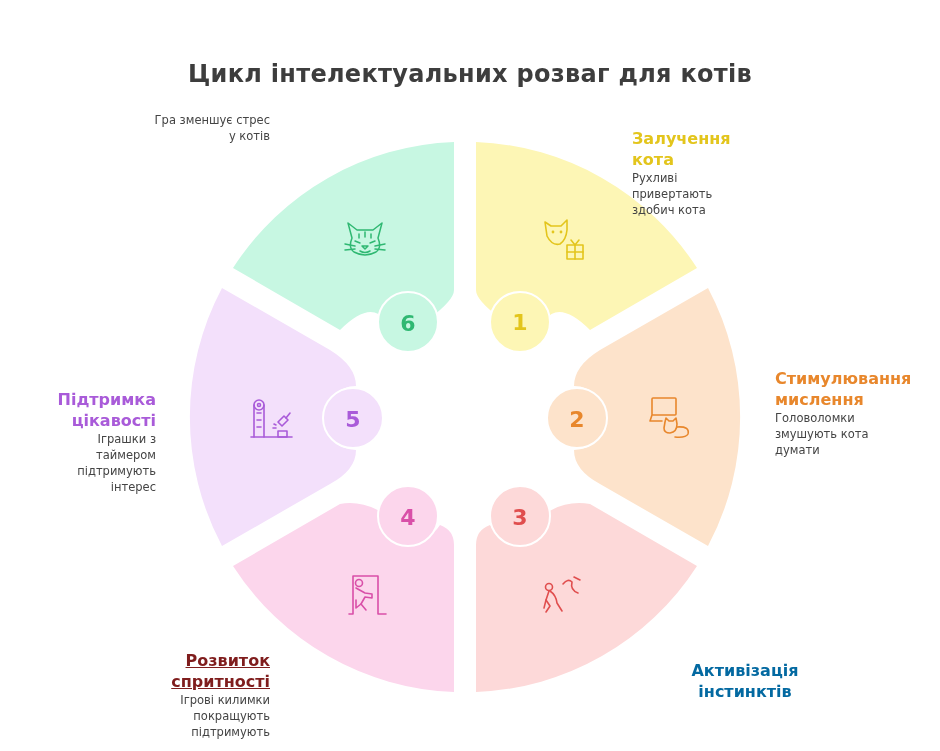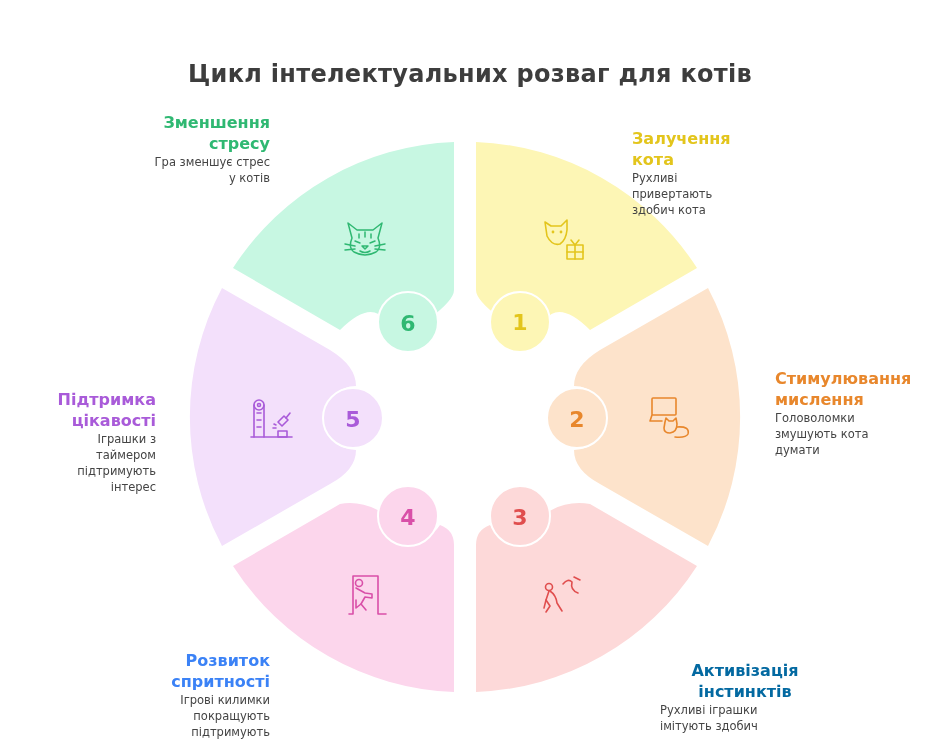--- a/index.html
+++ b/index.html
@@ -129,28 +129,24 @@
     <div>змушують кота</div>
     <div>думати</div>
   </div>
 </div>
 
 <div class="label right" style="left:660px; top:660px;">
   <div class="h" style="color:#0369a1;text-align:center;">
     <div>Активізація</div>
     <div>інстинктів</div>
   </div>
-  <div class="d">
-    <div>Рухливі іграшки</div>
-    <div>імітують здобич</div>
-  </div>
 </div>
 
 <div class="label left" style="left:100px; top:650px;">
-  <div class="h" style="color:#3b82f6;">
+  <div class="h" style="color:#7f1d1d;text-decoration:underline;">
     <div>Розвиток</div>
     <div>спритності</div>
   </div>
   <div class="d">
     <div>Ігрові килимки</div>
     <div>покращують</div>
     <div>підтримують</div>
   </div>
 </div>
 
@@ -161,21 +157,17 @@
   </div>
   <div class="d">
     <div>Іграшки з</div>
     <div>таймером</div>
     <div>підтримують</div>
     <div>інтерес</div>
   </div>
 </div>
 
 <div class="label left" style="left:100px; top:112px;">
-  <div class="h" style="color:#2fb872;">
-    <div>Зменшення</div>
-    <div>стресу</div>
-  </div>
   <div class="d">
     <div>Гра зменшує стрес</div>
     <div>у котів</div>
   </div>
 </div>
 
 </body></html>

